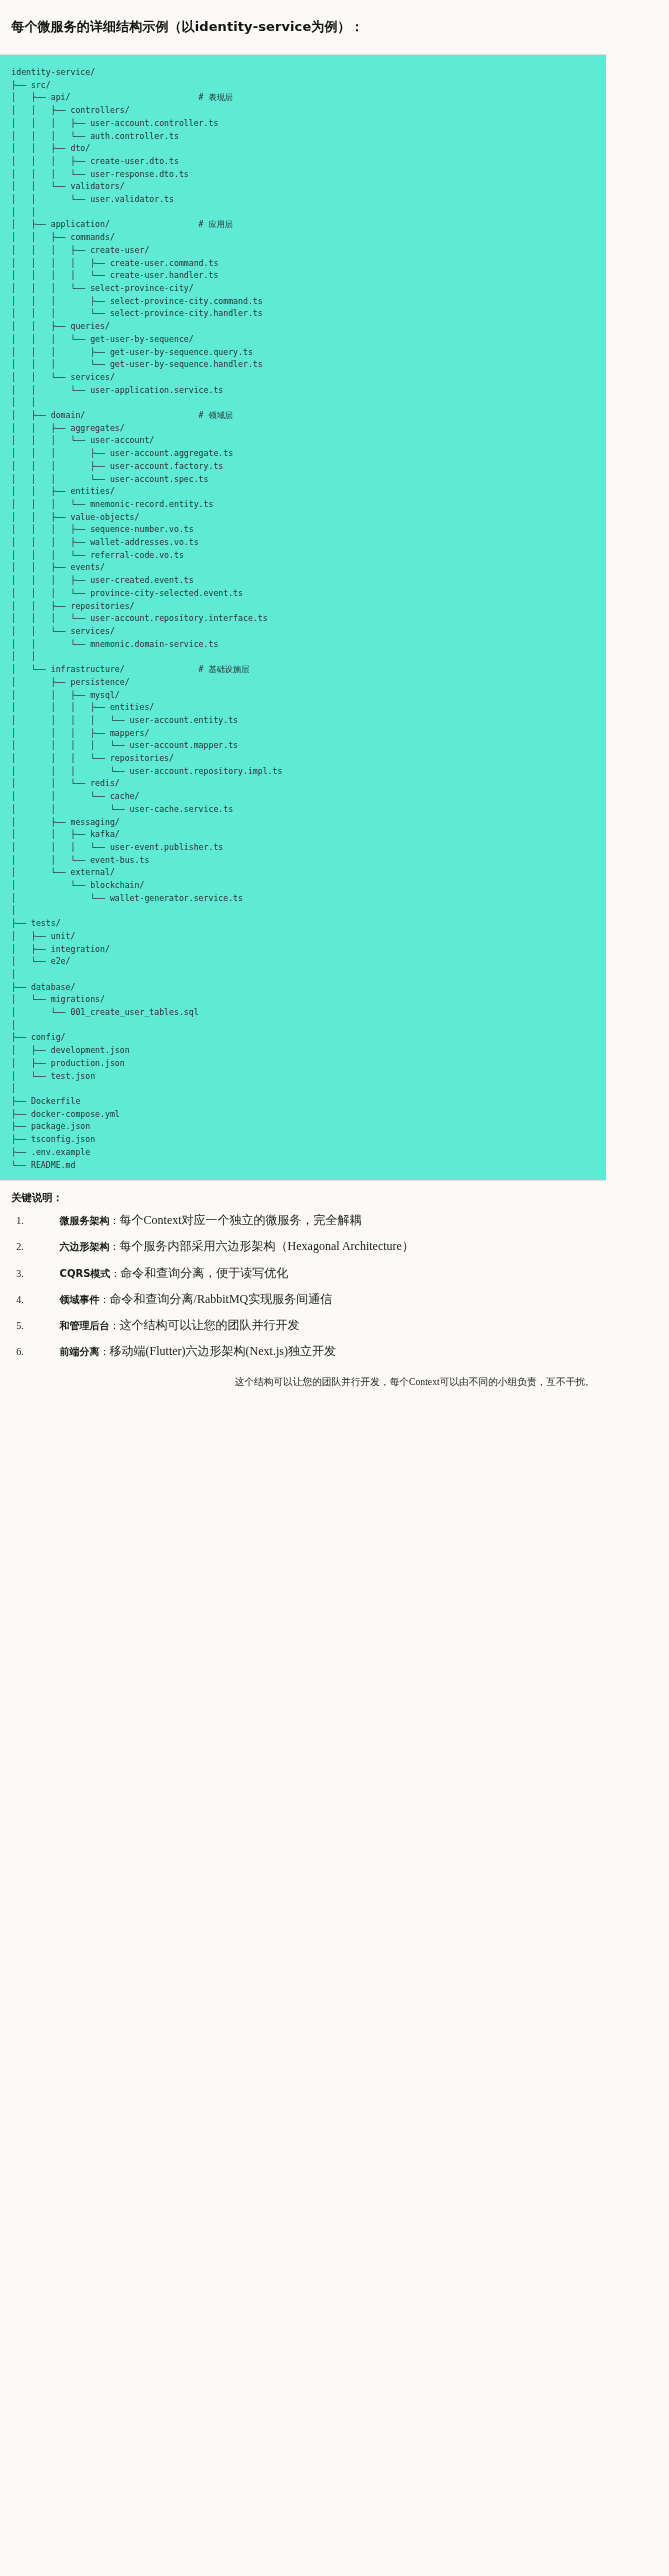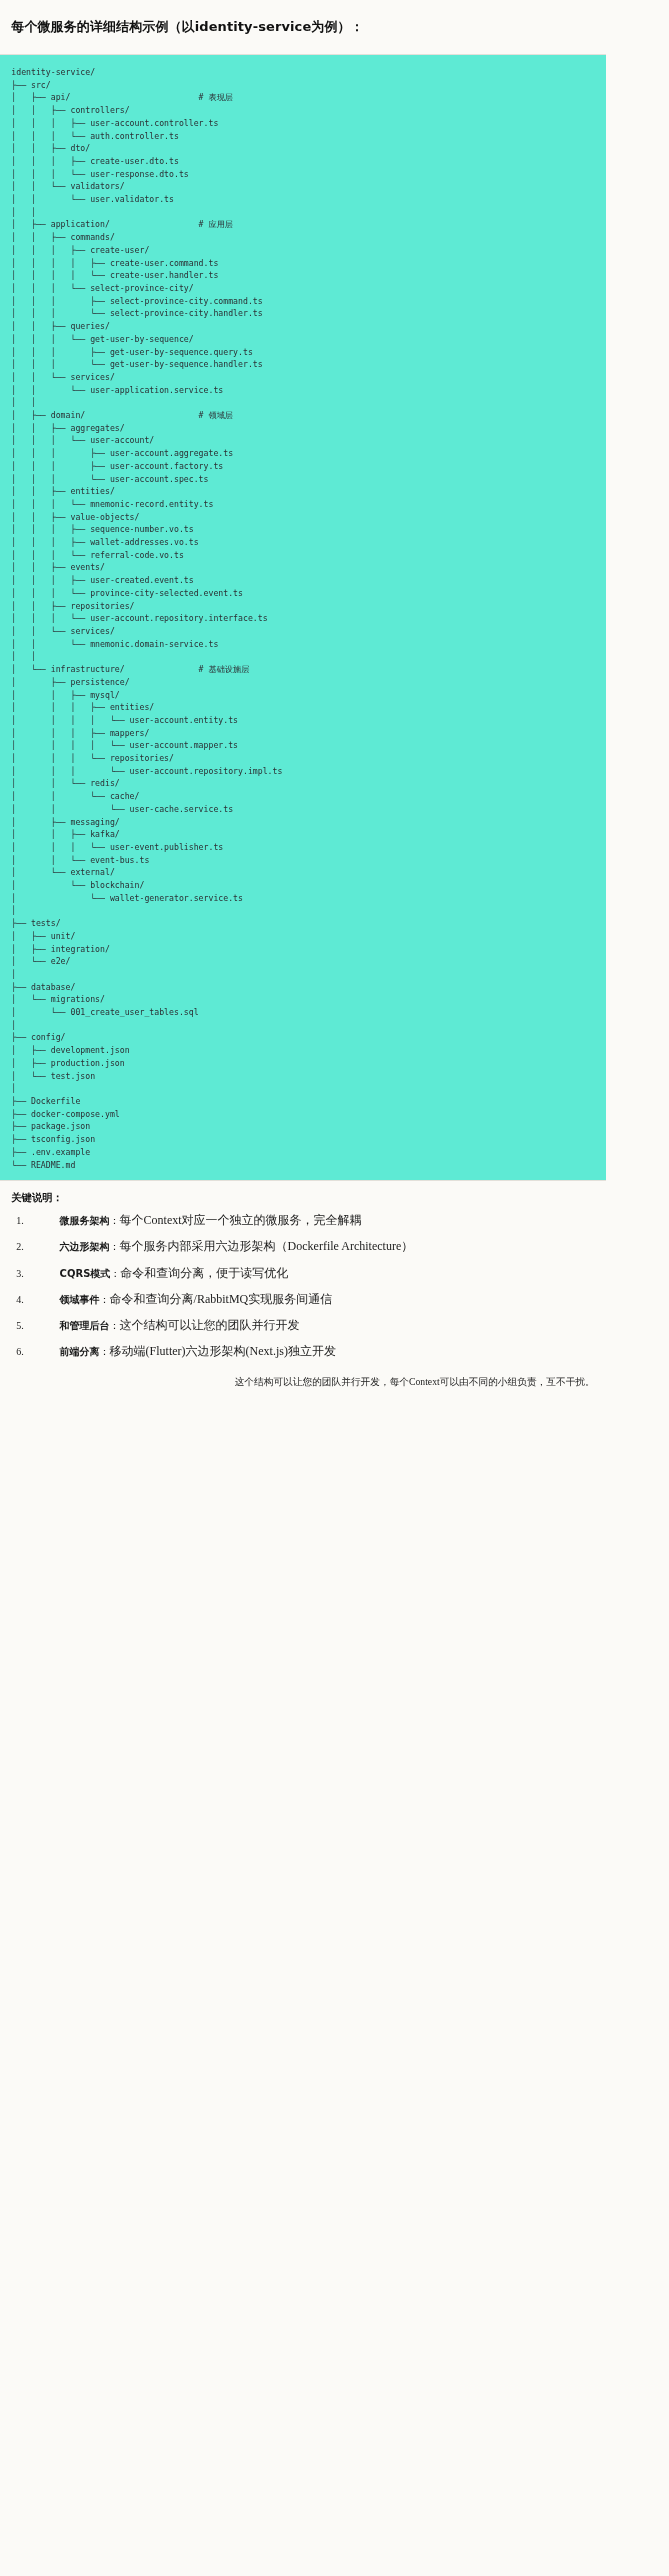--- a/index.html
+++ b/index.html
@@ -199,21 +199,21 @@
 
   <hr class="rule">
 
   <div class="notes">
     <p class="notes-title">关键说明：</p>
     <ol class="note-list">
       <li>
         <span class="note-term">微服务架构</span><span class="note-sep">：</span><span class="note-desc">每个Context对应一个独立的微服务，完全解耦</span>
       </li>
       <li>
-        <span class="note-term">六边形架构</span><span class="note-sep">：</span><span class="note-desc">每个服务内部采用六边形架构（Dockerfile Architecture）</span>
+        <span class="note-term">六边形架构</span><span class="note-sep">：</span><span class="note-desc">每个服务内部采用六边形架构（Hexagonal Architecture）</span>
       </li>
       <li>
         <span class="note-term">CQRS模式</span><span class="note-sep">：</span><span class="note-desc">命令和查询分离，便于读写优化</span>
       </li>
       <li>
         <span class="note-term">领域事件</span><span class="note-sep">：</span><span class="note-desc">命令和查询分离/RabbitMQ实现服务间通信</span>
       </li>
       <li>
         <span class="note-term">和管理后台</span><span class="note-sep">：</span><span class="note-desc">这个结构可以让您的团队并行开发</span>
       </li>

